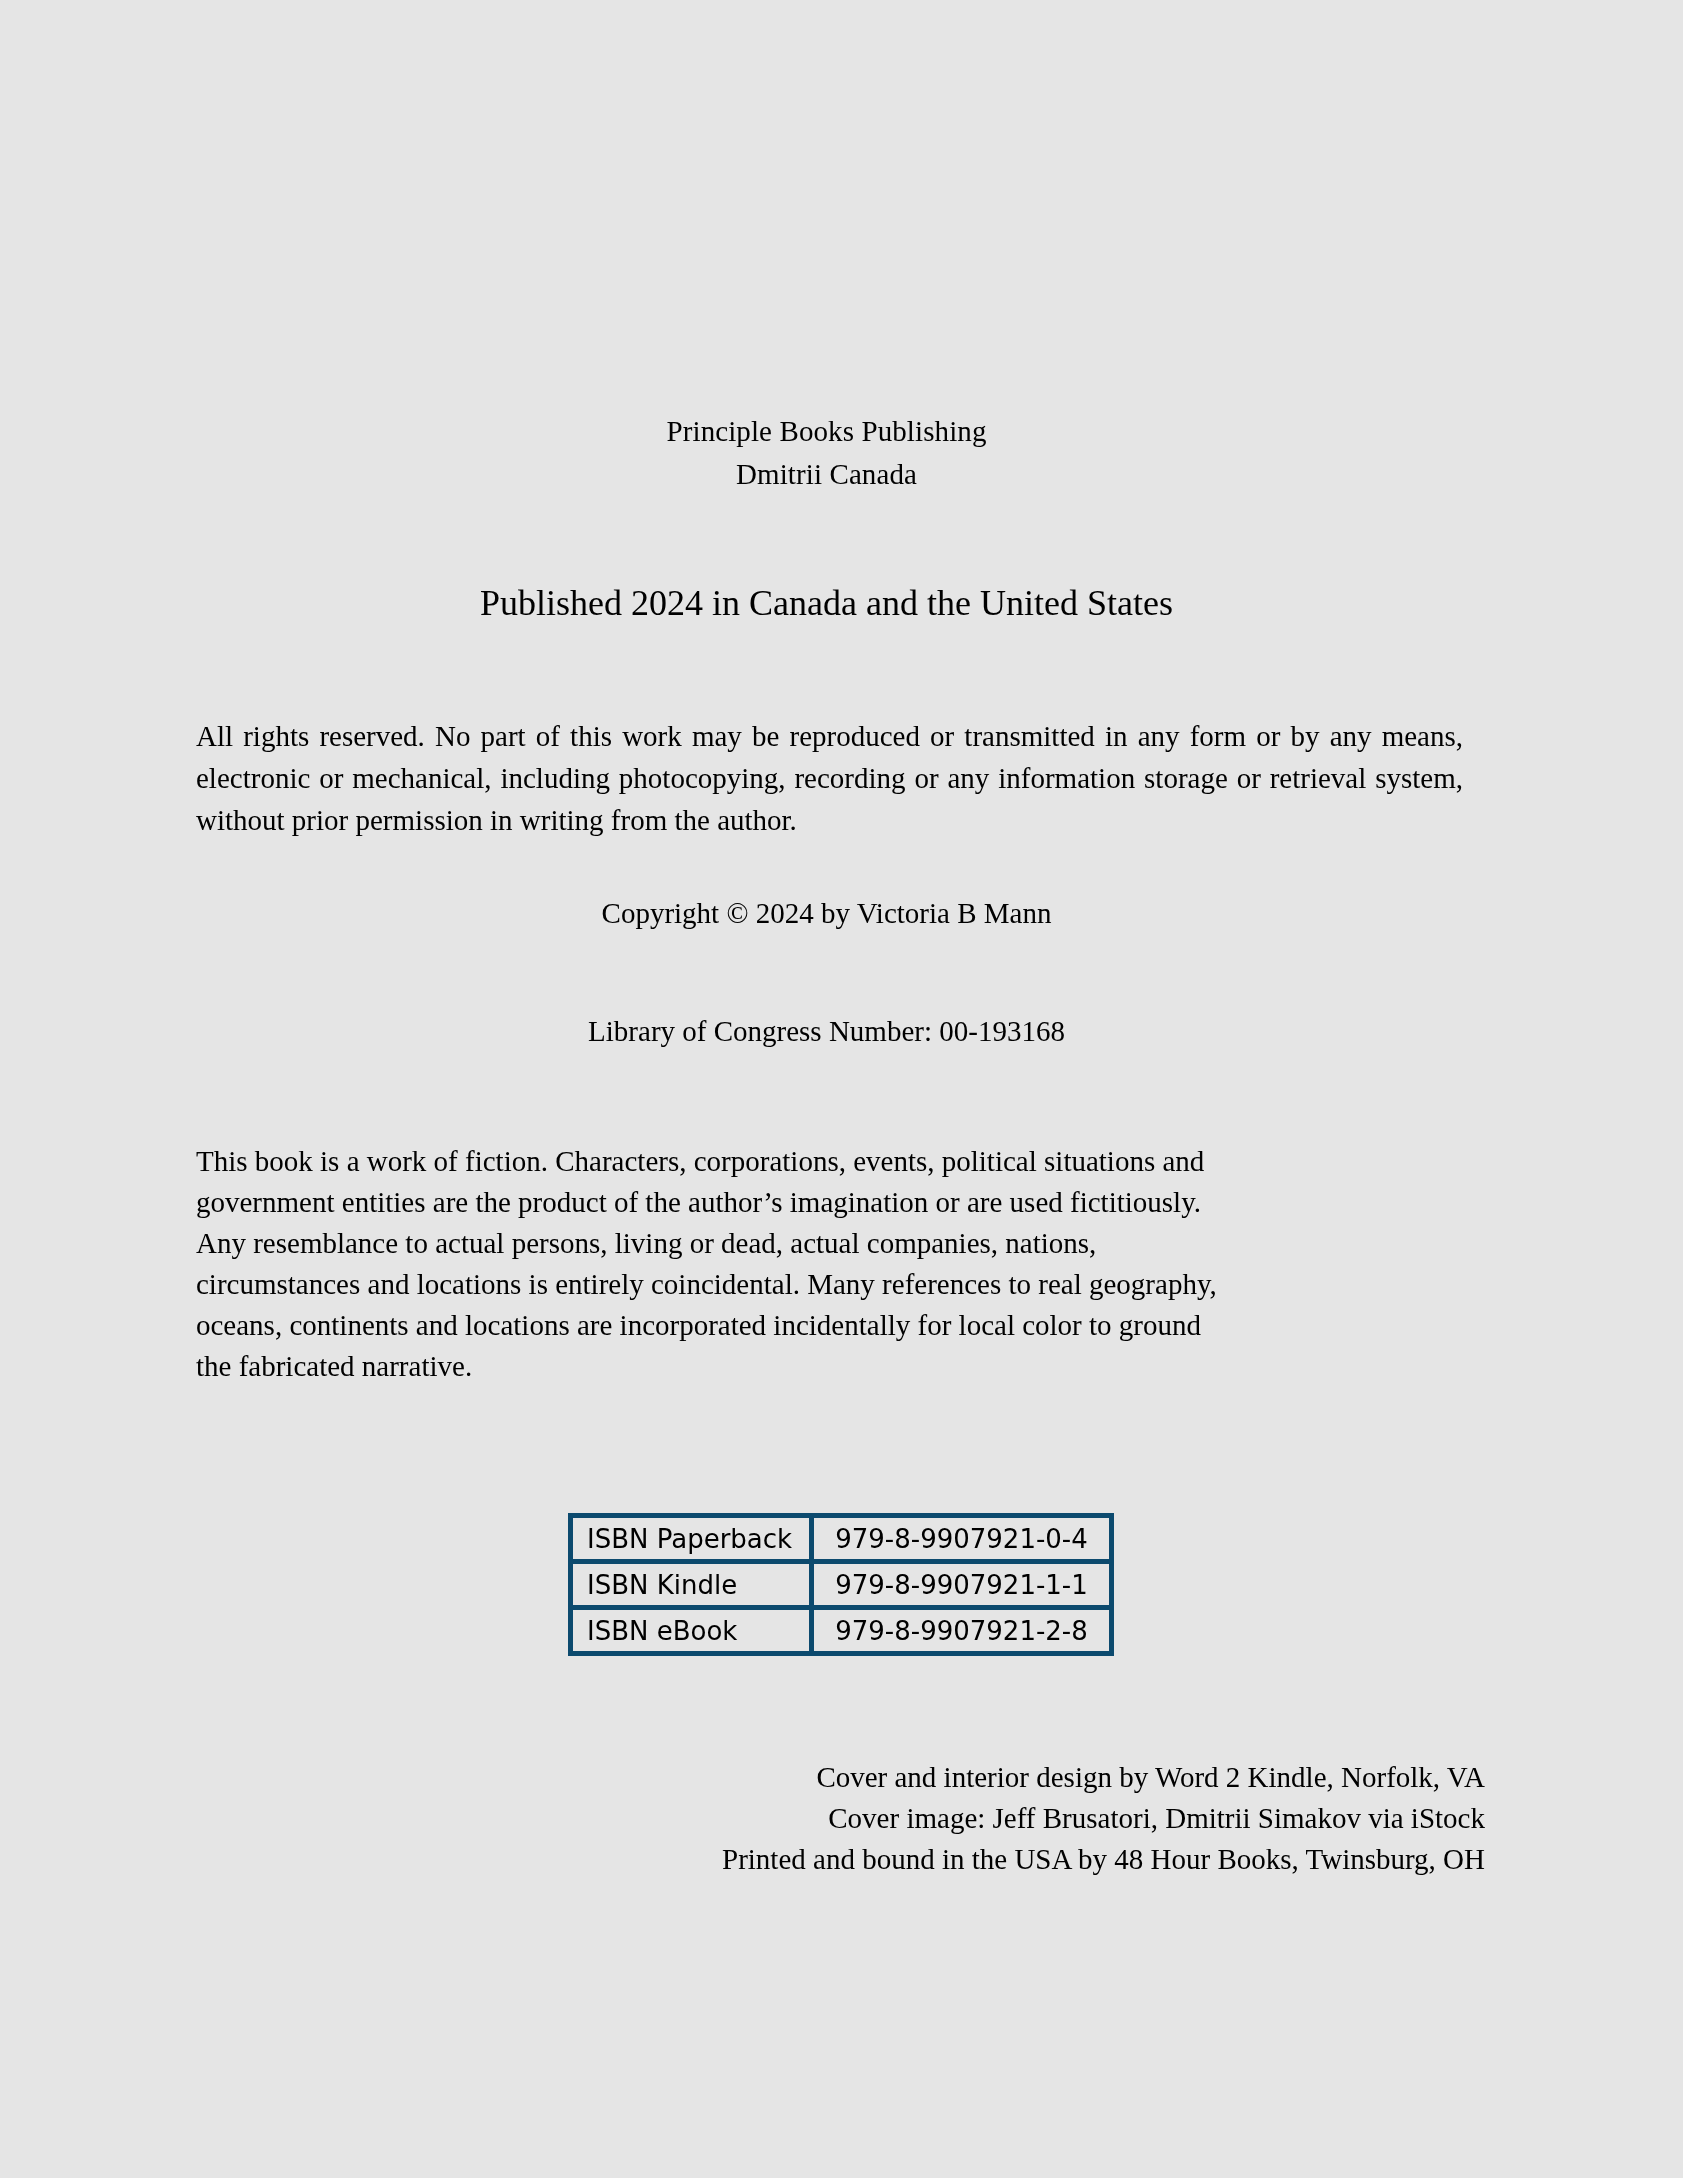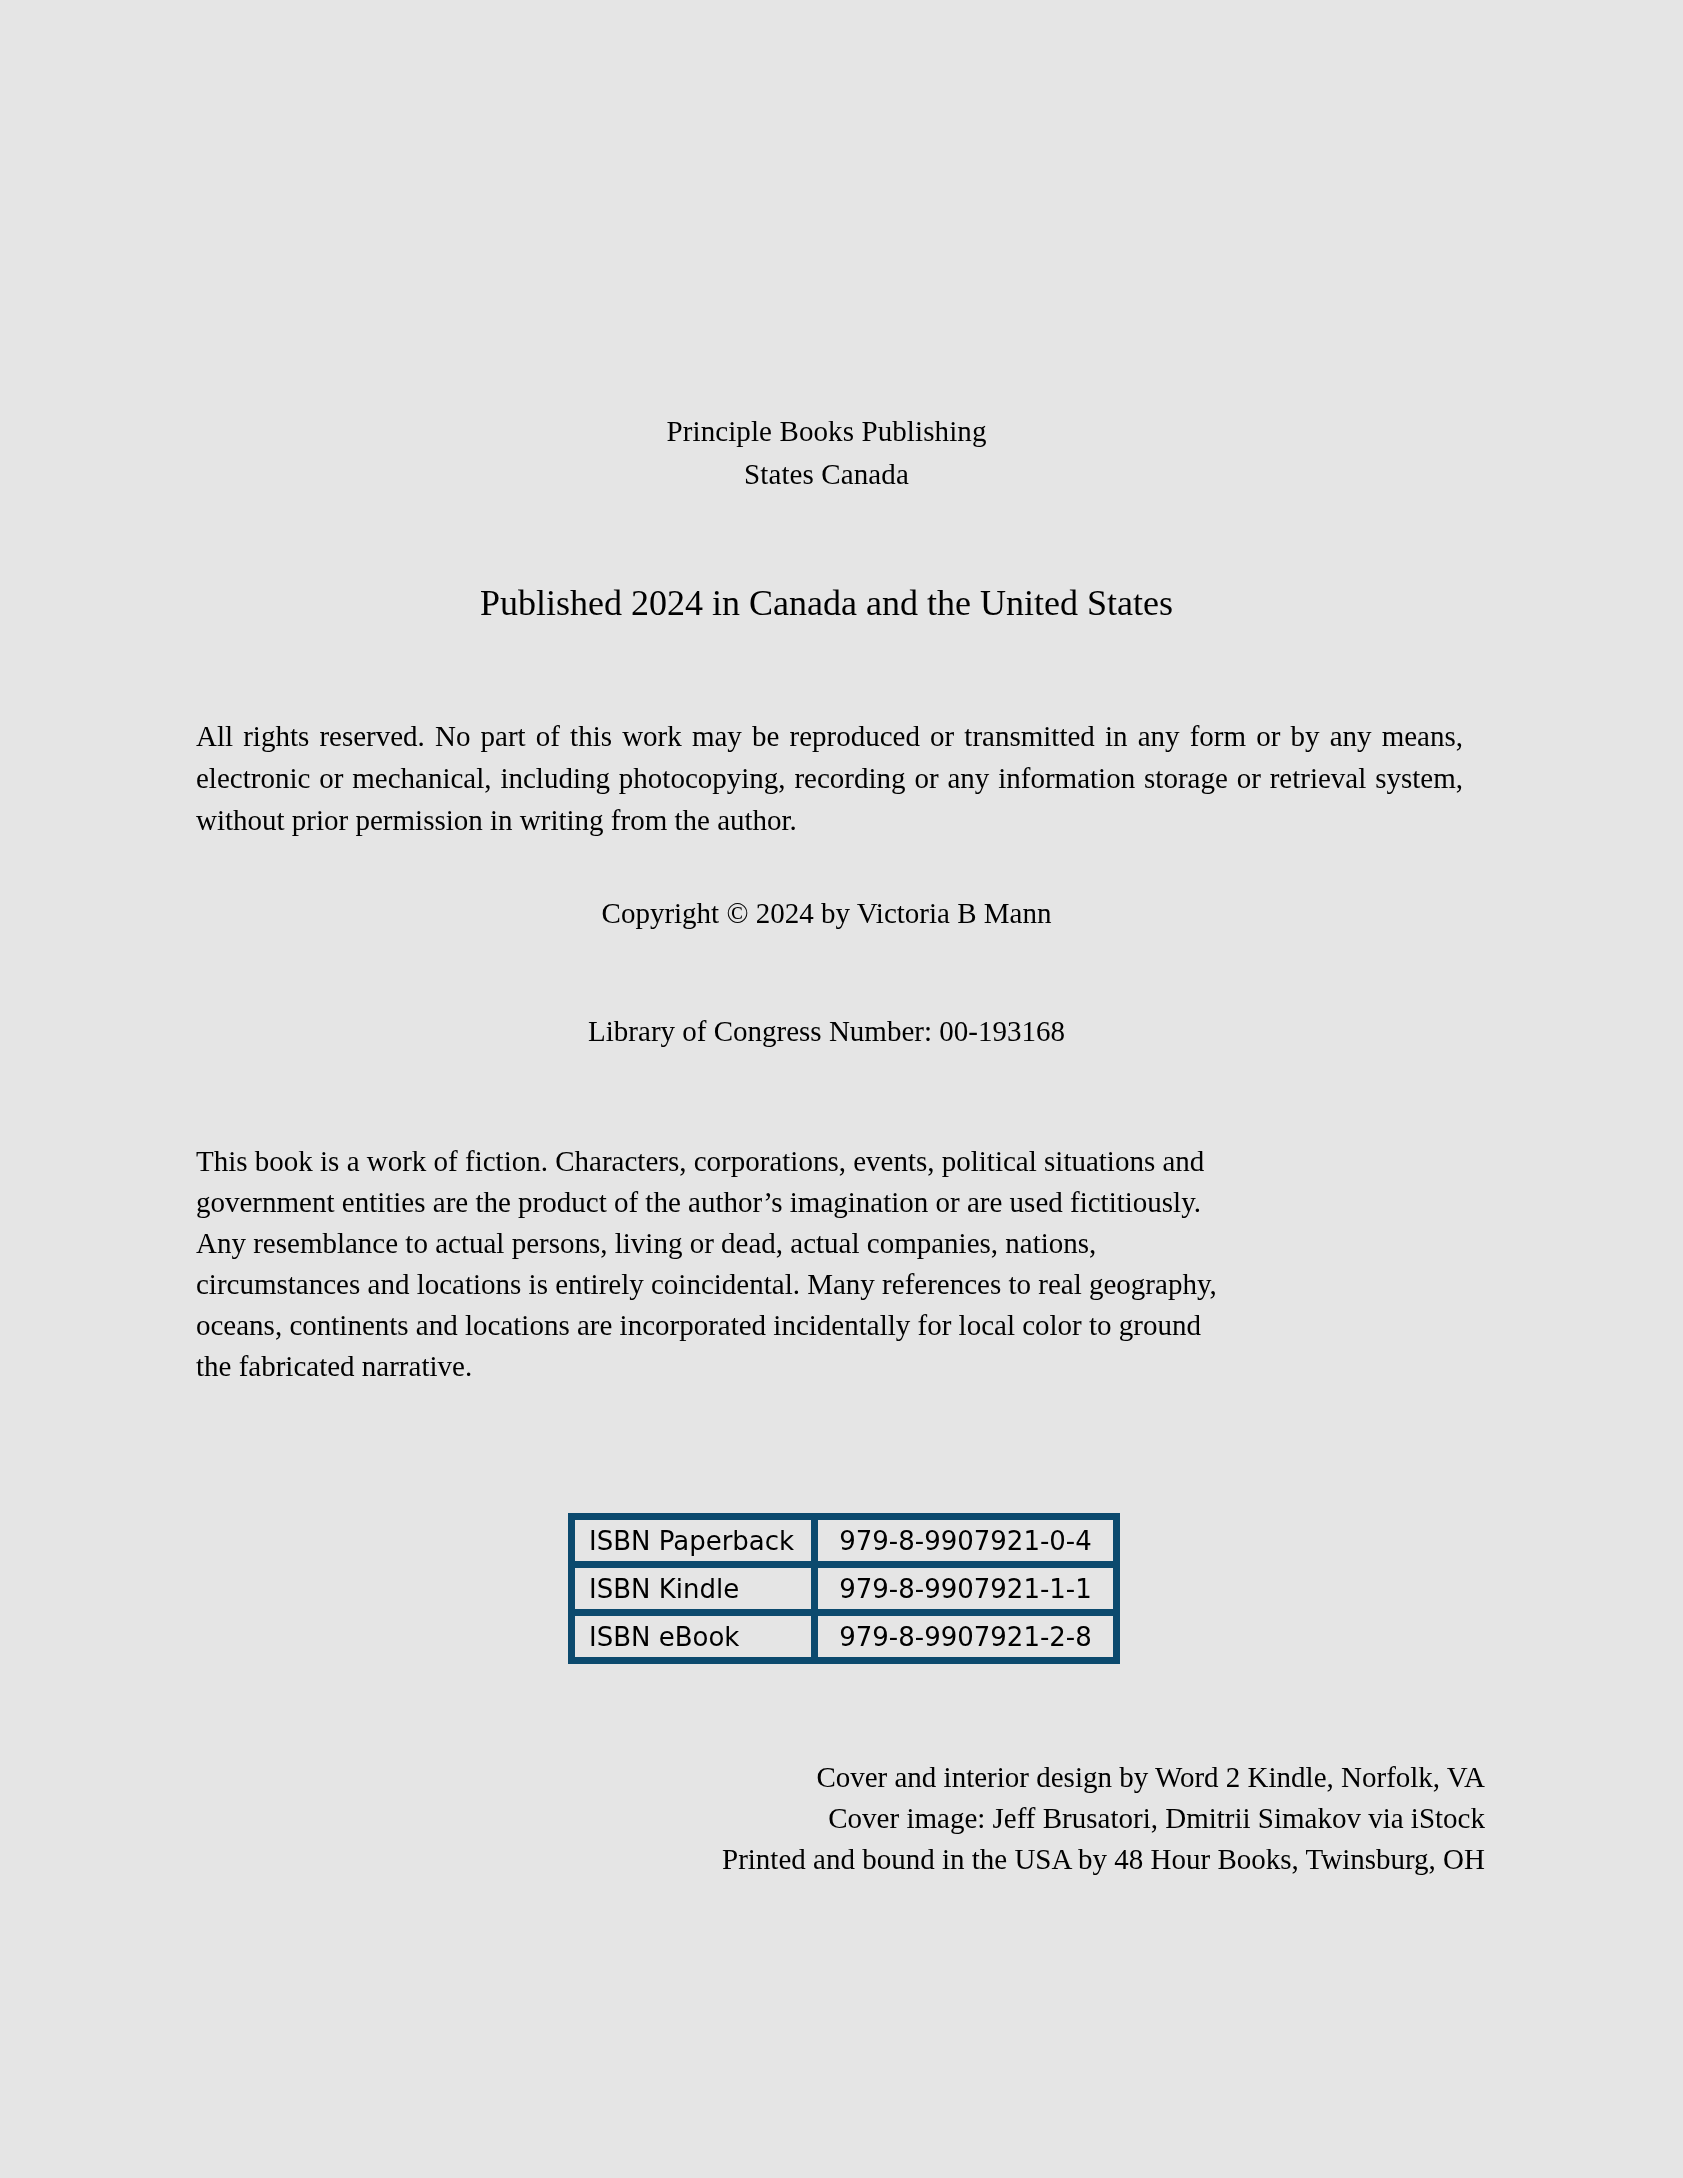--- a/index.html
+++ b/index.html
@@ -110,21 +110,21 @@
     left: 568px;
     top: 1513px;
   }
   table.isbn-table {
     border-collapse: collapse;
     font-family: "DejaVu Sans", "Liberation Sans", sans-serif;
     font-size: 26px;
     color: #000000;
   }
   table.isbn-table td {
-    border: 7px solid #0c4a6e;
+    border: 5px solid #0c4a6e;
     height: 41px;
     padding: 0 10px;
     vertical-align: middle;
     white-space: nowrap;
     margin-left: 16px;
   }
   table.isbn-table td.label-cell {
     width: 212px;
     text-align: left;
     padding-left: 14px;
@@ -146,21 +146,21 @@
   }
   .credit-line { display: block; white-space: nowrap; }
 </style>
 </head>
 <body>
 
 <div class="page">
 
   <div class="publisher-block serif-body">
     <span class="publisher-line">Principle Books Publishing</span>
-    <span class="publisher-line">States Canada</span>
+    <span class="publisher-line">Dmitrii Canada</span>
   </div>
 
   <div class="published-line serif-body">Published 2024 in Canada and the United States</div>
 
   <p class="rights-para serif-body">All rights reserved. No part of this work may be reproduced or transmitted in any form or by any means, electronic or mechanical, including photocopying, recording or any information storage or retrieval system, without prior permission in writing from the author.</p>
 
   <div class="copyright-line serif-body">Copyright © 2024 by Victoria B Mann</div>
 
   <div class="congress-line serif-body">Library of Congress Number: 00-193168</div>
 

